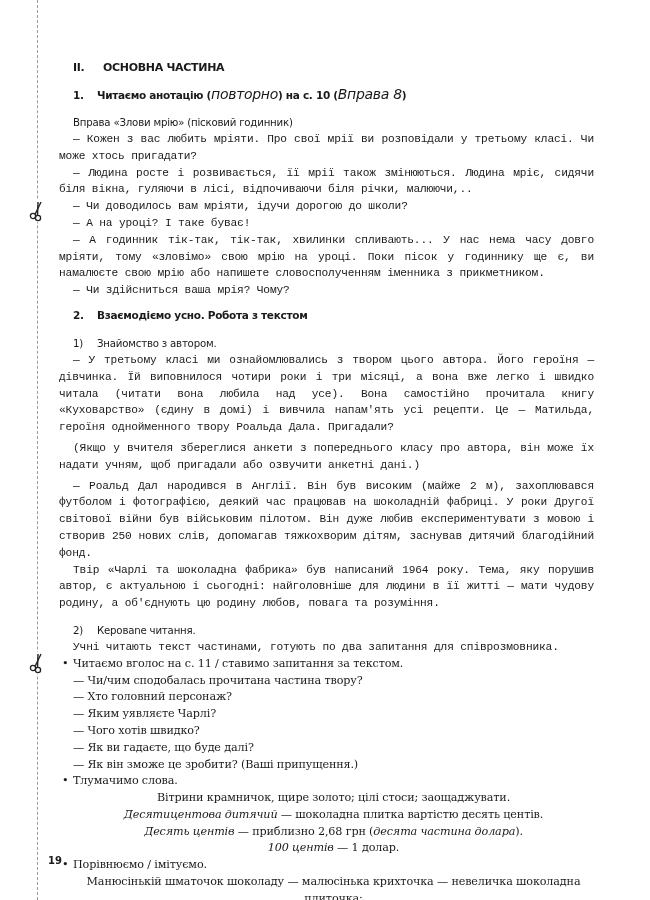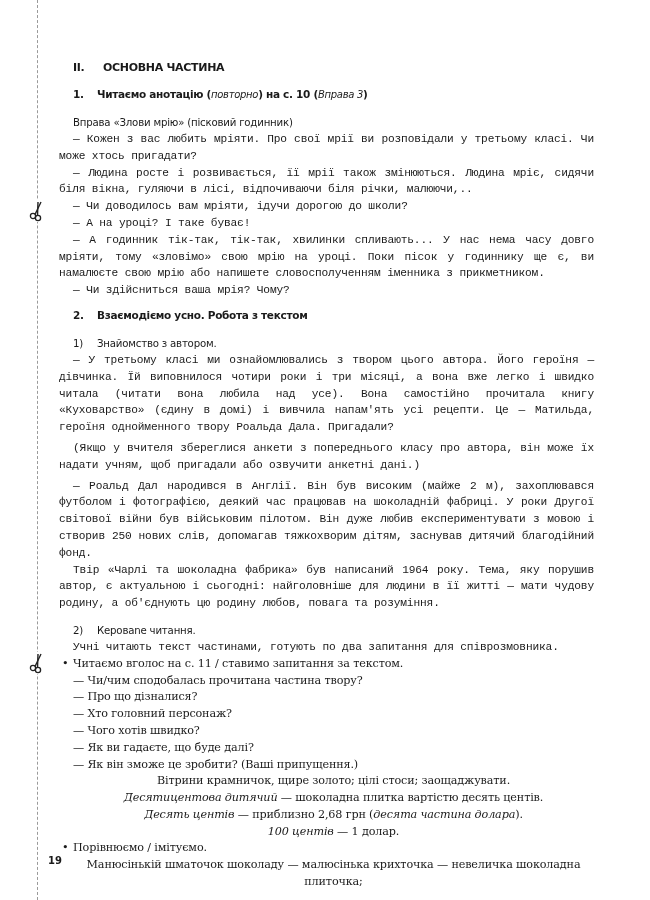--- a/index.html
+++ b/index.html
@@ -9,21 +9,21 @@
   .scissors { position:absolute; left:27px; width:22px; height:22px; background:#fff; }
   .scissors svg { display:block; }
   .page { position:absolute; left:59px; top:58px; width:535px;
     font-family:"DejaVu Serif","Liberation Serif",serif; font-size:11.2px; line-height:16.8px;
     letter-spacing:-0.15px; }
   .sans { font-family:"DejaVu Sans","Liberation Sans",sans-serif; }
   .h-main { font-weight:bold; font-size:11px; margin-left:14px; letter-spacing:-0.3px; height:20px; line-height:20px; }
   .h-main .num { display:inline-block; width:30px; }
   .h-sub { font-weight:bold; font-size:10.5px; margin-left:14px; letter-spacing:-0.3px; margin-top:6px; height:20px; line-height:20px; }
   .h-sub .num { display:inline-block; width:24px; }
-  .h-sub i { font-weight:normal; font-size:10px; }
+  .h-sub i { font-weight:normal; font-size:14px; }
   .cap { font-size:10.2px; margin-left:14px; margin-top:10px; letter-spacing:-0.2px; line-height:17px; }
   .cap .num { display:inline-block; width:24px; }
   p { margin:0; text-align:justify; }
   .ind { text-indent:14px;font-family:Liberation Mono, monospace; }
   .gap { margin-top:4px; }
   .bul { position:relative; padding-left:14px; }
   .bul::before { content:"•"; position:absolute; left:3px; top:0; }
   .sub-ind { padding-left:14px;text-align:center; }
   .dash-item { padding-left:14px; }
   .pagenum { position:absolute; left:48px; top:855px; font-family:"DejaVu Sans","Liberation Sans",sans-serif;
@@ -51,21 +51,21 @@
   </svg>
 </div>
 
 <div class="page">
 
   <div class="h-main sans">
     <span class="num">II.</span><span>ОСНОВНА ЧАСТИНА</span>
   </div>
 
   <div class="h-sub sans">
-    <span class="num">1.</span><span>Читаємо анотацію (</span><i>повторно</i><span>) на с. 10 (</span><i>Вправа 3</i><span>)</span>
+    <span class="num">1.</span><span>Читаємо анотацію (</span><i>повторно</i><span>) на с. 10 (</span><i>Вправа 8</i><span>)</span>
   </div>
 
   <div class="cap sans">Вправа «Злови мрію» (пісковий годинник)</div>
   <p class="ind">— Кожен з вас любить мріяти. Про свої мрії ви розповідали у третьому класі. Чи може хтось пригадати?</p>
   <p class="ind">— Людина росте і розвивається, її мрії також змінюються. Людина мріє, сидячи біля вікна, гуляючи в лісі, відпочиваючи біля річки, малюючи,..</p>
   <p class="ind">— Чи доводилось вам мріяти, ідучи дорогою до школи?</p>
   <p class="ind">— А на уроці? І таке буває!</p>
   <p class="ind">— А годинник тік-так, тік-так, хвилинки спливають... У нас нема часу довго мріяти, тому «зловімо» свою мрію на уроці. Поки пісок у годиннику ще є, ви намалюєте свою мрію або напишете словосполученням іменника з прикметником.</p>
   <p class="ind">— Чи здійсниться ваша мрія? Чому?</p>
 
@@ -80,26 +80,27 @@
   <p class="ind gap">(Якщо у вчителя збереглися анкети з попереднього класу про автора, він може їх надати учням, щоб пригадали або озвучити анкетні дані.)</p>
   <p class="ind gap">— Роальд Дал народився в Англії. Він був високим (майже 2 м), захоплювався футболом і фотографією, деякий час працював на шоколадній фабриці. У роки Другої світової війни був військовим пілотом. Він дуже любив експериментувати з мовою і створив 250 нових слів, допомагав тяжкохворим дітям, заснував дитячий благодійний фонд.</p>
   <p class="ind">Твір «Чарлі та шоколадна фабрика» був написаний 1964 року. Тема, яку порушив автор, є актуальною і сьогодні: найголовніше для людини в її житті — мати чудову родину, а об'єднують цю родину любов, повага та розуміння.</p>
 
   <div class="cap sans">
     <span class="num">2)</span><span>Керовane читання.</span>
   </div>
   <p class="ind">Учні читають текст частинами, готують по два запитання для співрозмовника.</p>
   <div class="bul">Читаємо вголос на с. 11 / ставимо запитання за текстом.</div>
   <div class="dash-item">— Чи/чим сподобалась прочитана частина твору?</div>
-  <div class="dash-item">— Про що дізналися?</div>
   <div class="dash-item">— Хто головний персонаж?</div>
+  <div class="dash-item">— Яким уявляєте Чарлі?</div>
   <div class="dash-item">— Чого хотів швидко?</div>
   <div class="dash-item">— Як ви гадаєте, що буде далі?</div>
   <div class="dash-item">— Як він зможе це зробити? (Ваші припущення.)</div>
 
+  <div class="bul">Тлумачимо слова.</div>
   <div class="sub-ind">Вітрини крамничок, щире золото; цілі стоси; заощаджувати.</div>
   <div class="sub-ind"><i>Десятицентова дитячий</i><span> — шоколадна плитка вартістю десять центів.</span></div>
   <div class="sub-ind"><i>Десять центів</i><span> — приблизно 2,68 грн (</span><i>десята частина долара</i><span>).</span></div>
   <div class="sub-ind"><i>100 центів</i><span> — 1 долар.</span></div>
 
   <div class="bul">Порівнюємо / імітуємо.</div>
   <div class="sub-ind">Манюсінькій шматочок шоколаду — малюсінька крихточка — невеличка шоколадна плиточка;</div>
 
 </div>
 

